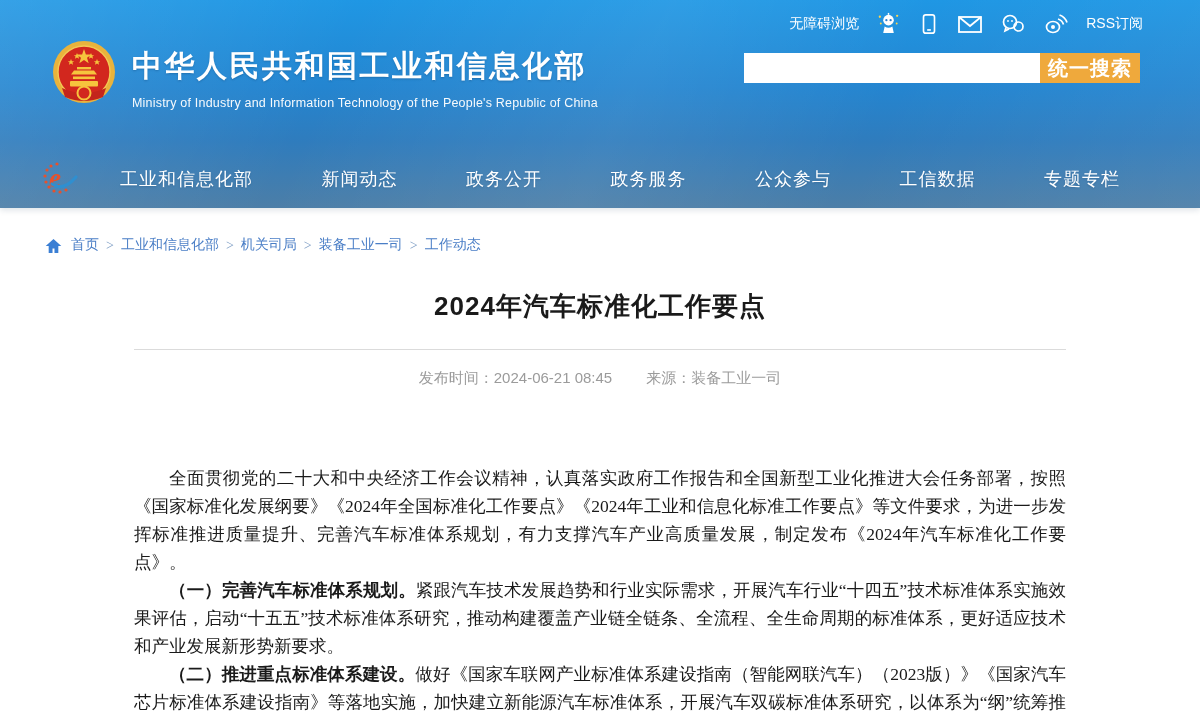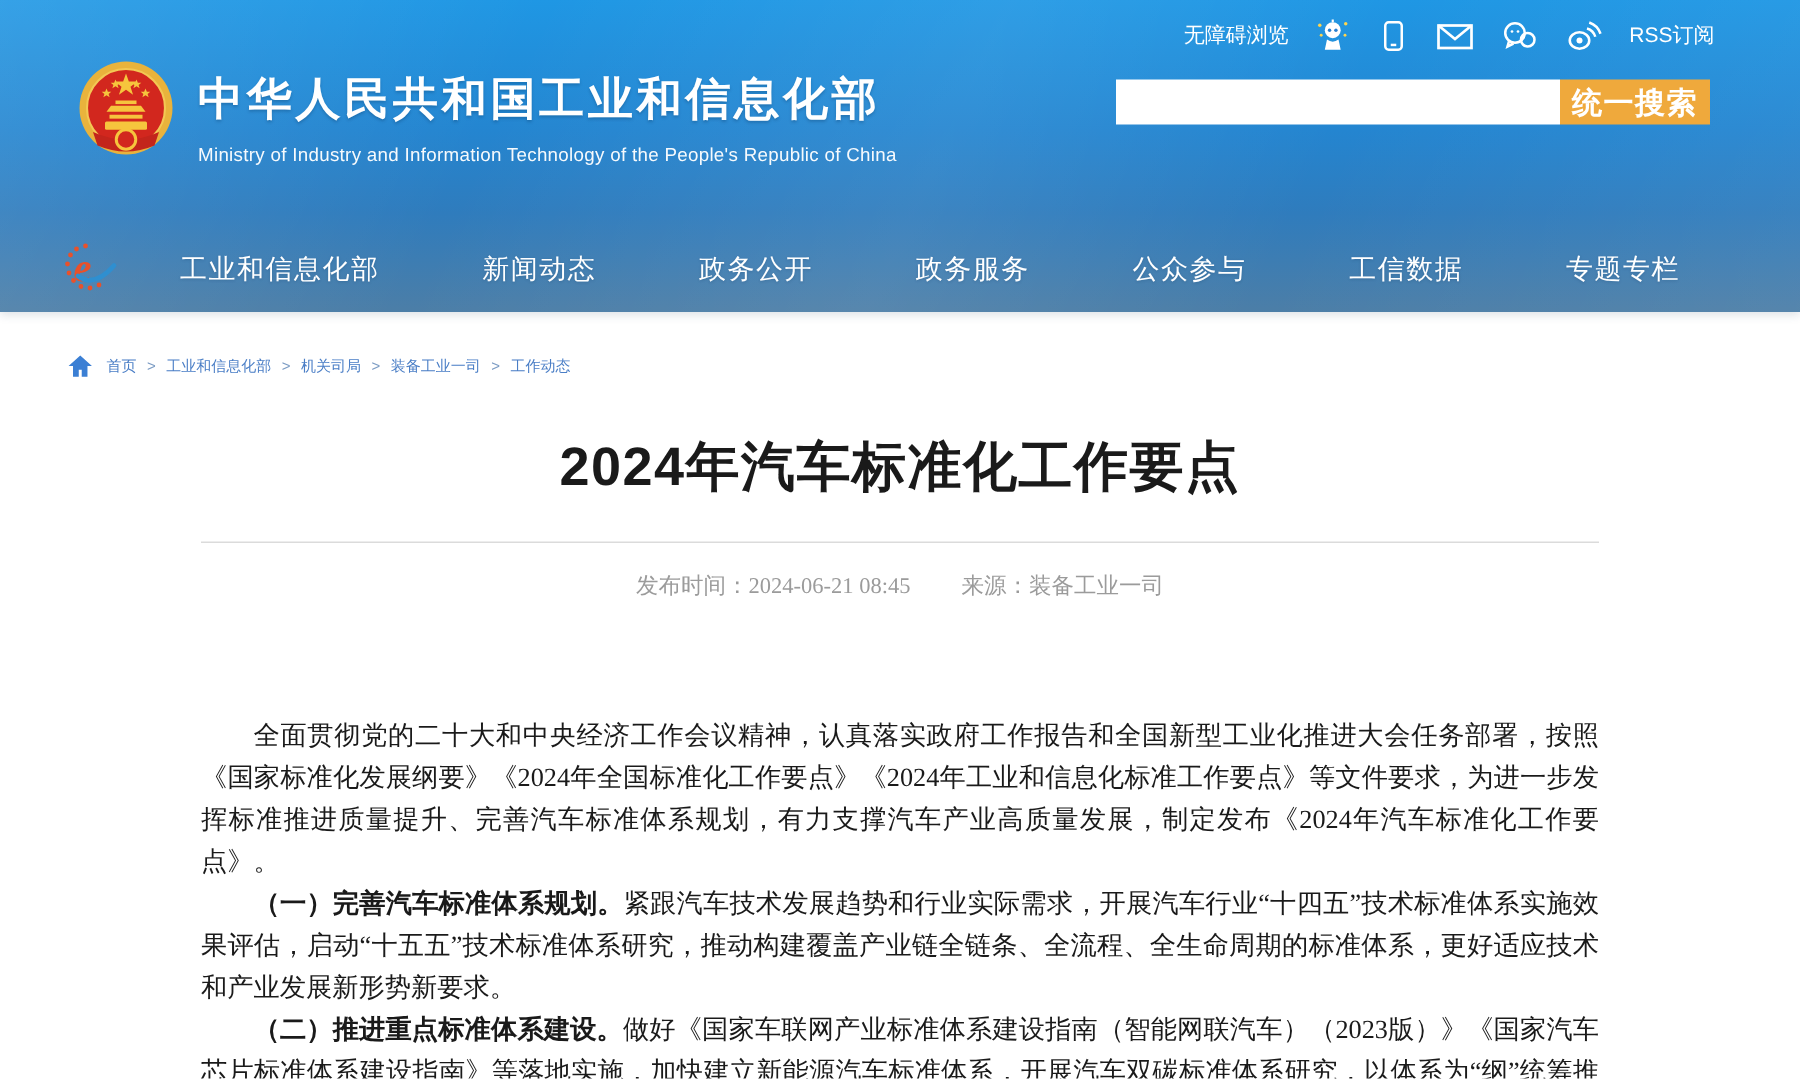--- a/index.html
+++ b/index.html
@@ -39,33 +39,33 @@
   .quick-links span { cursor: pointer; }
 
   .main-nav { position: absolute; left: 0; right: 0; bottom: 0; height: 58px; }
   .e-logo { position: absolute; left: 40px; bottom: 10px; width: 40px; height: 40px; }
   .nav-items { position: absolute; left: 120px; width: 1000px; top: 0; height: 58px;
     display: flex; justify-content: space-between; align-items: center; }
   .nav-item { font-size: 18px; color: #fff; letter-spacing: 1px; cursor: pointer;
     text-shadow: 0 1px 2px rgba(0,40,80,0.2); }
 
   
-  .breadcrumb { padding: 28px 0 0 45px; display: flex; align-items: center;
-    font-size: 10px; color: #4a7ec6; }
+  .breadcrumb { padding: 28px 0 0 45px; display: flex; align-items: flex-end;
+    font-size: 14px; color: #4a7ec6; font-family: Liberation Serif, serif; }
   .breadcrumb .home-ic { margin-right: 9px; display: inline-flex; cursor: pointer; }
   .breadcrumb a { color: #4a7ec6; text-decoration: none; cursor: pointer; }
   .breadcrumb .sep { margin: 0 7px; color: #7c9cc4; }
 
   
   .article { width: 932px; margin: 35px auto 0; }
-  .article-title { text-align: center; font-size: 36px; font-weight: bold;
+  .article-title { text-align: center; font-size: 26px; font-weight: bold;
     color: #1a1a1a; letter-spacing: 1px; }
   .title-rule { border: none; border-top: 1px solid #dbdbdb; margin-top: 25px; }
   .article-meta { margin-top: 19px; text-align: center; color: #9b9b9b; font-size: 15px; }
-  .article-meta .meta-block { display: inline-block; font-family: Liberation Serif, serif; }
+  .article-meta .meta-block { display: inline-block; }
   .article-meta .gap { display: inline-block; width: 34px; }
 
   .article-body { margin-top: 76px; font-family: "Liberation Serif", "DejaVu Serif", serif;
     font-size: 17.5px; line-height: 28px; color: #1a1a1a; text-align: justify; }
   .article-body p { text-indent: 2em; }
   .article-body b { font-weight: bold; }
 </style>
 </head>
 <body>
 

